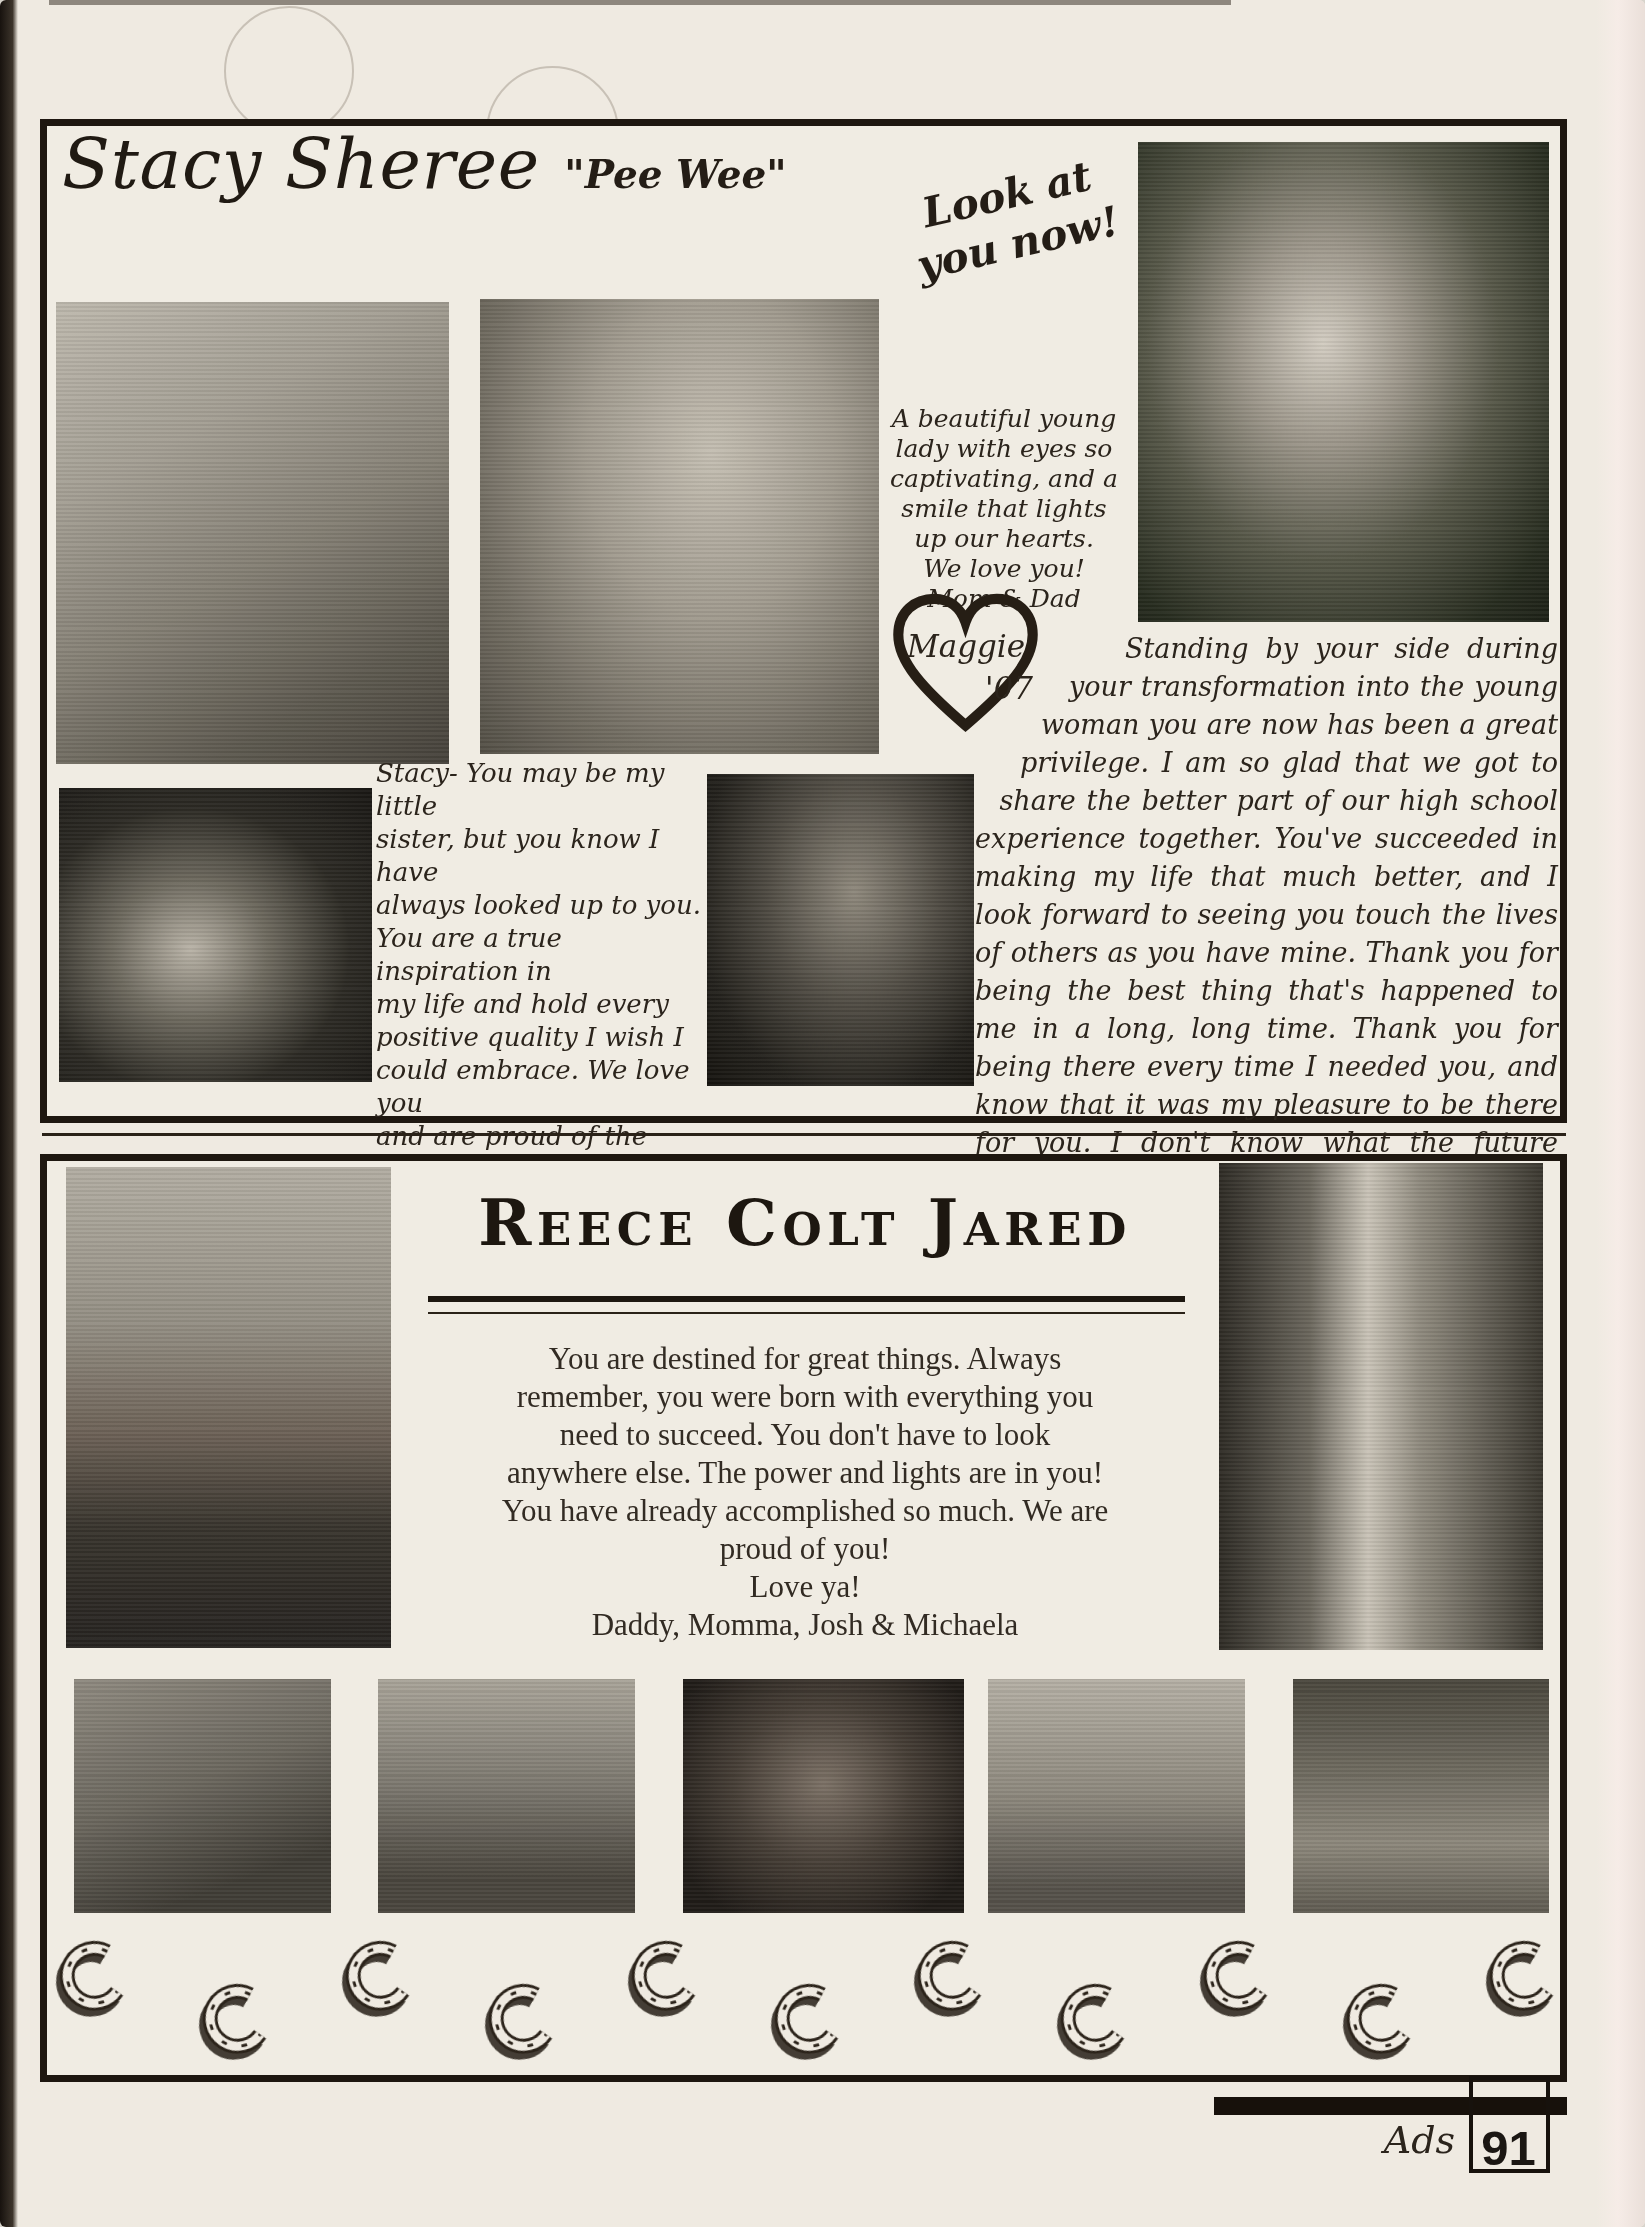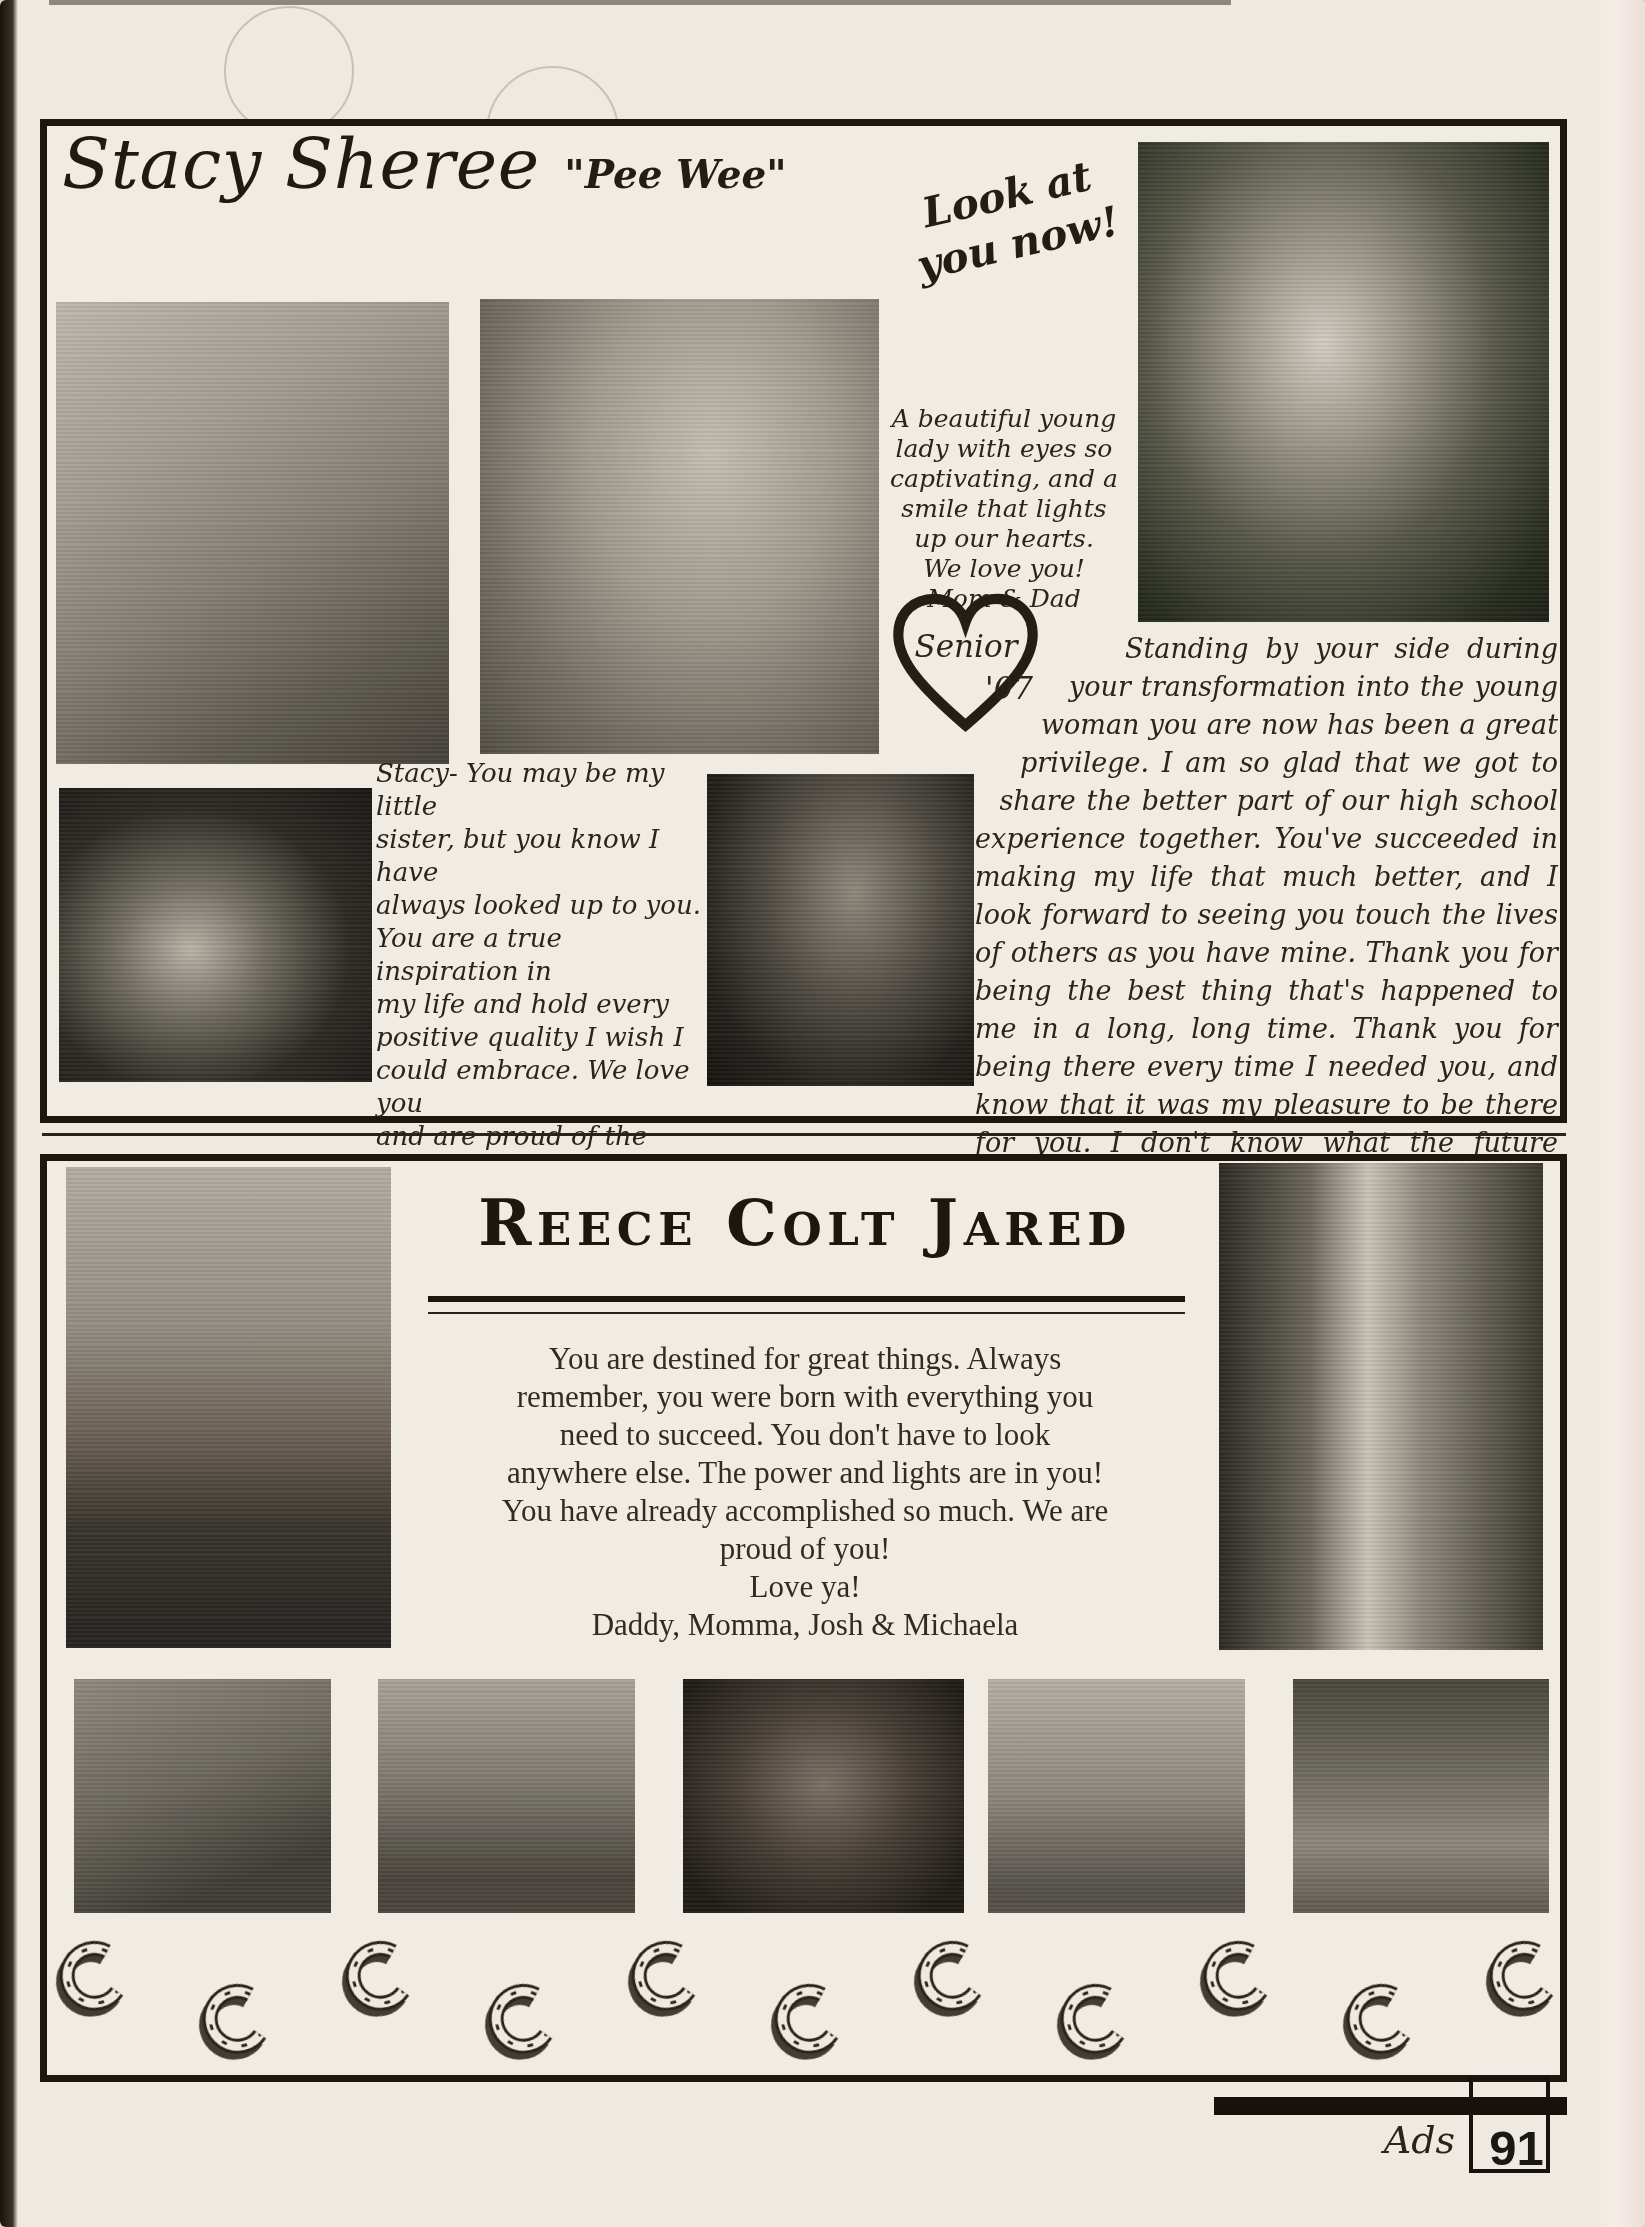--- a/index.html
+++ b/index.html
@@ -72,21 +72,21 @@
   .shoe-wrap{width:73px;height:98px;flex:0 0 auto;}
   .shoe-wrap.low{transform:translateY(43px);}
   .shoe-wrap svg{width:73px;height:91px;transform:rotate(-14deg);
                  filter:drop-shadow(-4.2px 5.6px 0 rgba(38,30,22,.85));}
 
   
   .footer-bar{position:absolute;left:1214px;top:2097px;width:353px;height:18px;background:#17110b;}
   .pagenum-box{position:absolute;left:1469px;top:2076px;width:81px;height:97px;box-sizing:border-box;
                border:4.2px solid #17120d;background:transparent;z-index:5;}
   .pagenum{position:absolute;left:1469px;top:2120px;width:79px;text-align:center;
-           font-family:"Liberation Sans",sans-serif;font-size:49px;font-weight:600;color:#1b1713;z-index:6;padding-left:8px;}
+           font-family:"Liberation Sans",sans-serif;font-size:49px;font-weight:600;color:#1b1713;z-index:6;}
   .ads-label{position:absolute;left:1280px;top:2118px;width:175px;text-align:right;
              font-size:38px;font-style:italic;color:#2b241c;}
 </style>
 </head>
 <body>
 
 <div class="page">
 
   <div class="edge-left"></div>
   <div class="edge-top"></div>
@@ -112,21 +112,21 @@
 smile that lights
 up our hearts.
 We love you!
 Mom &amp; Dad</div>
 
   <div class="photo ph-senior" style="left:1138px;top:142px;width:411px;height:480px;" aria-label="senior portrait of young woman"></div>
 
   <svg class="heart-svg" viewBox="0 0 100 96">
     <path d="M50,86 C22,62 7,45 7,28 C7,13 18,5 30,5 C40,5 47,11 50,20 C53,11 60,5 70,5 C82,5 93,13 93,28 C93,45 78,62 50,86 Z" fill="none" stroke="#261e15" stroke-width="6.5"></path>
   </svg>
-  <div class="heart-l1 script">Senior</div>
+  <div class="heart-l1 script">Maggie</div>
   <div class="heart-l2 script">'07</div>
 
   <div class="sibling-msg script pre">Stacy- You may be my little
 sister, but you know I have
 always looked up to you.
 You are a true inspiration in
 my life and hold every
 positive quality I wish I
 could embrace. We love you
 and are proud of the woman

